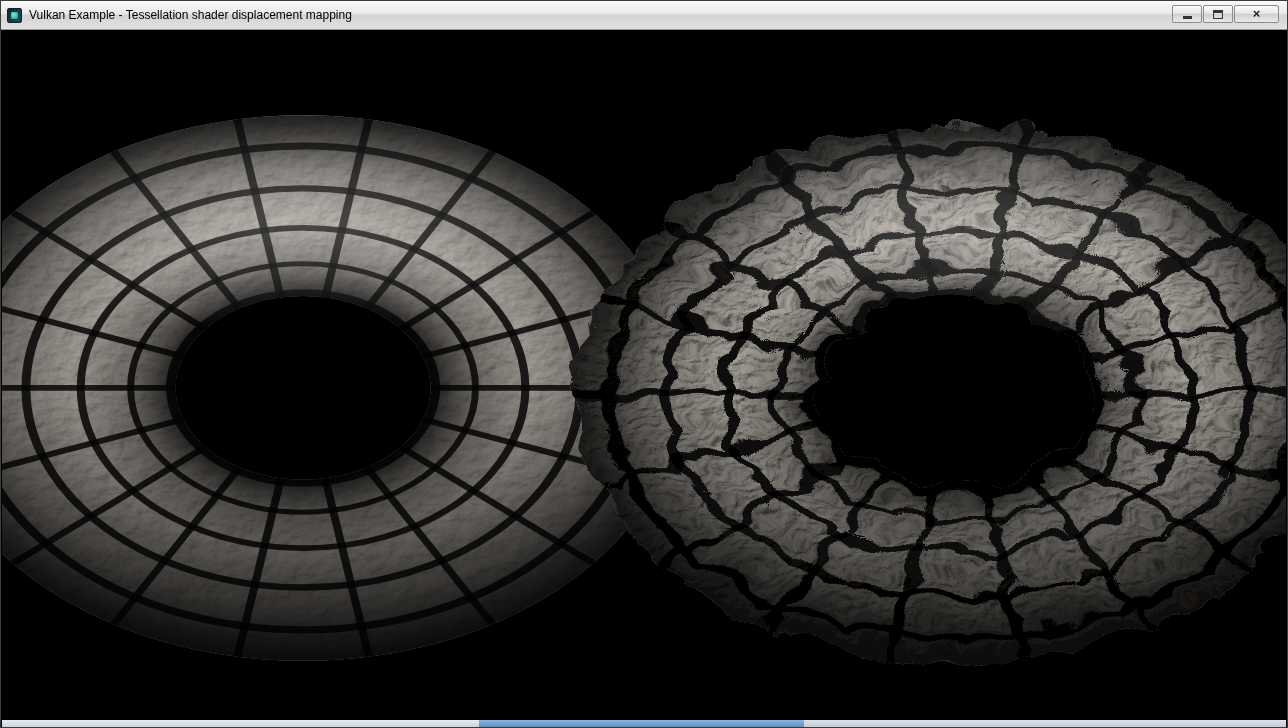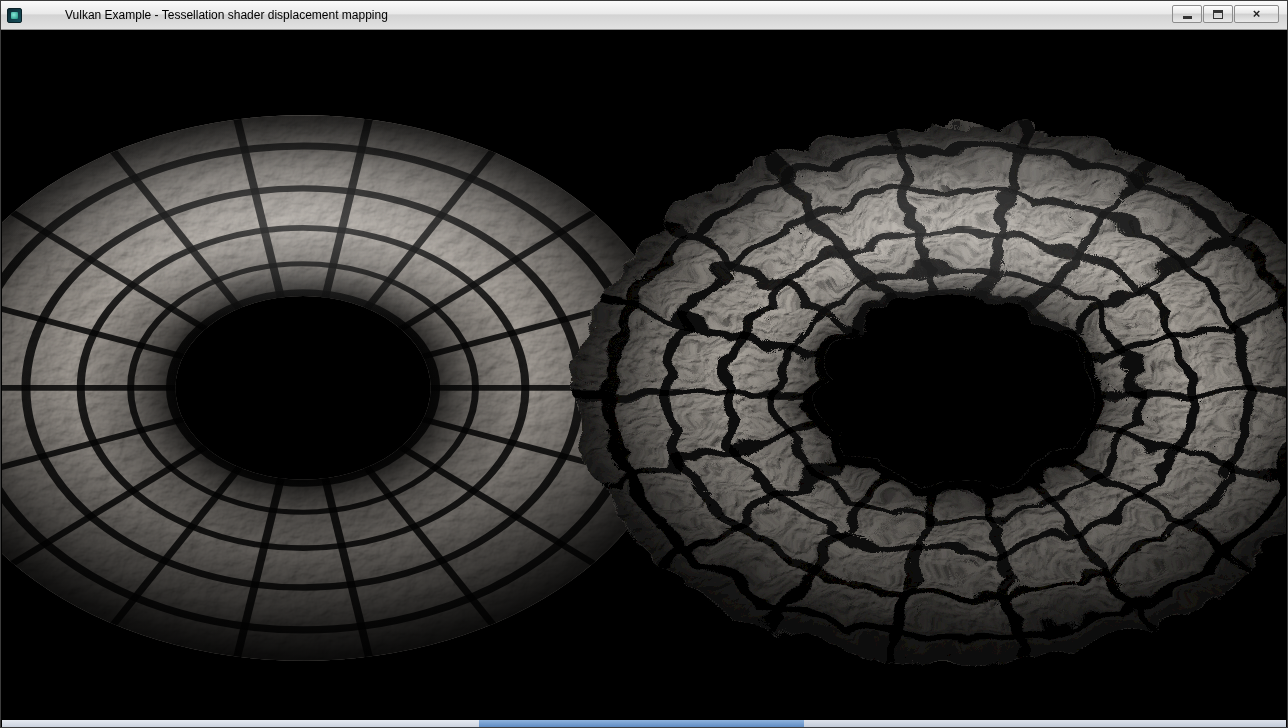--- a/index.html
+++ b/index.html
@@ -5,21 +5,21 @@
   html,body{margin:0;padding:0;}
   body{
     width:1288px;height:728px;overflow:hidden;background:#000;
     font-family:"Liberation Sans",sans-serif;position:relative;
   }
   .window{position:absolute;inset:0;border:1px solid #3c3c3c;box-sizing:border-box;background:#000;}
   
   .titlebar{
     height:29px;background:linear-gradient(#fafafa,#e9e9e9 45%,#d3d3d3 50%,#e2e2e2);
     border-bottom:1px solid #979797;display:flex;align-items:center;padding:0 6px;
-    position:relative;box-sizing:border-box;gap:36px;
+    position:relative;box-sizing:border-box;
   }
   .app-icon{
     width:15px;height:15px;flex:0 0 auto;border-radius:2px;border:1px solid #0a2228;
     background:linear-gradient(135deg,#0e2b34,#174f5c);position:relative;box-sizing:border-box;
   }
   .app-icon::after{
     content:"";position:absolute;inset:3px;border-radius:1px;
     background:radial-gradient(circle at 40% 40%,#86e9da,#1b8a7a);
   }
   .title{font-size:12px;color:#000;margin-left:7px;white-space:nowrap;}

